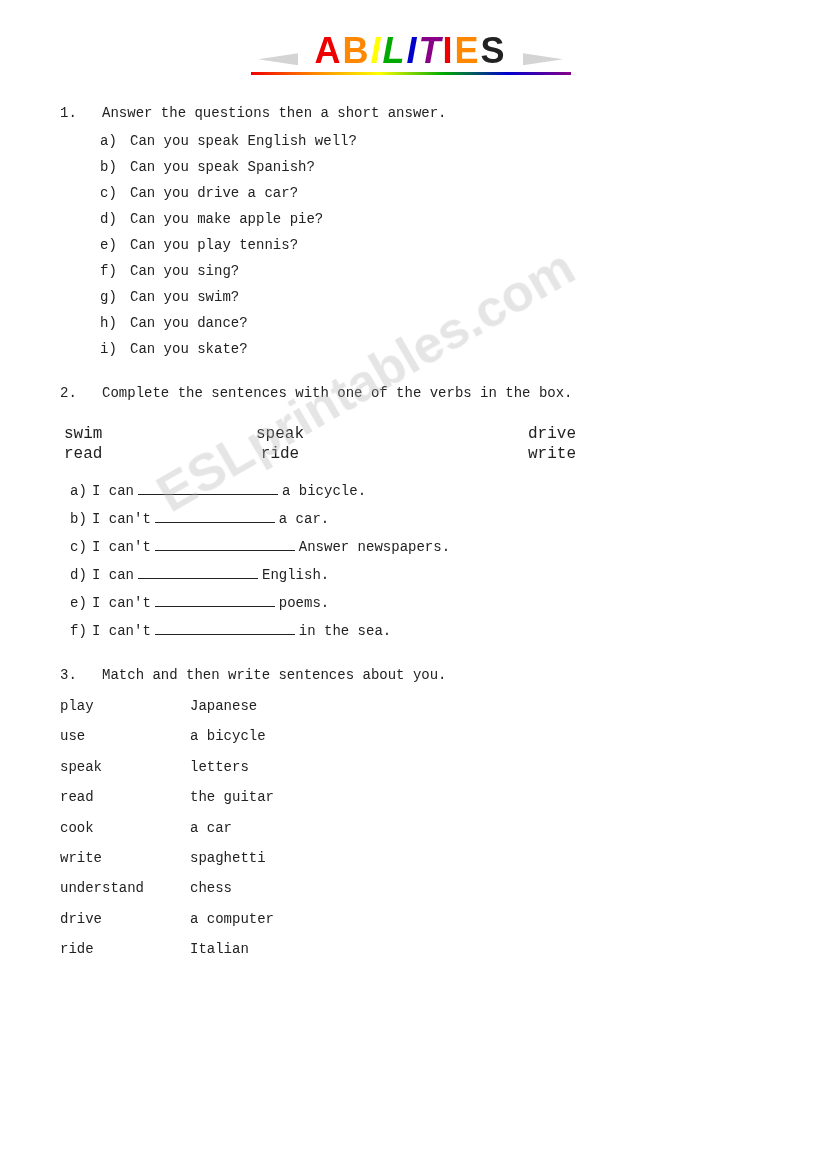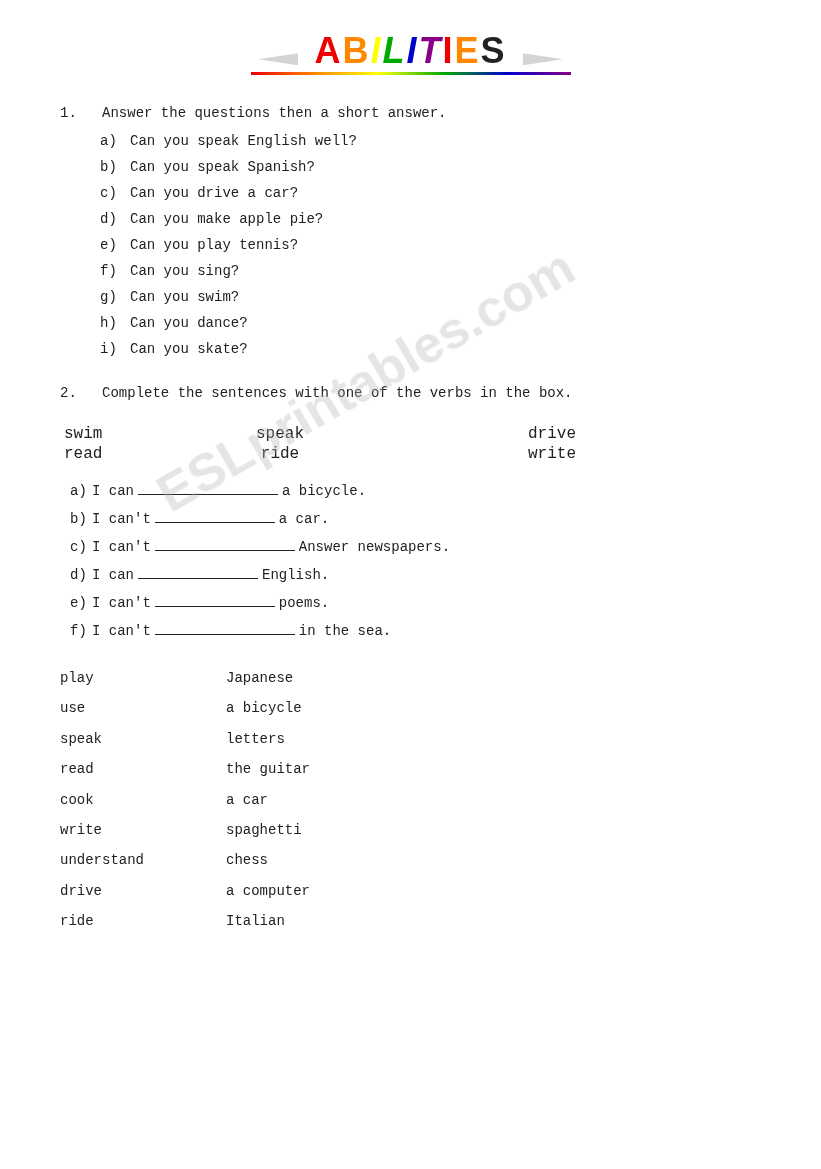--- a/index.html
+++ b/index.html
@@ -115,21 +115,20 @@
     }
     .fill-blank-lg {
       min-width: 140px;
     }
 
     
     .match-container {
       display: flex;
       align-items: flex-start;
       margin-top: 10px;
-      gap: 36px;
     }
     .match-col {
       display: flex;
       flex-direction: column;
       margin-right: 30px;
     }
     .match-col .match-item {
       margin-bottom: 8px;
       font-size: 14px;
       line-height: 1.6;
@@ -274,20 +273,24 @@
     <li>
       <span class="fill-label">f)</span>
       <span>I can't</span>
       <span class="fill-blank fill-blank-lg"></span>
       <span>in the sea.</span>
     </li>
   </ul>
 </div>
 
 <div class="section">
+  <div class="section-title">
+    <span>3.</span>
+    &nbsp;&nbsp;<span>Match and then write sentences about you.</span>
+  </div>
 
   <div class="match-container">
 
     <div class="match-col" style="min-width:100px;">
       <div class="match-item">play</div>
       <div class="match-item">use</div>
       <div class="match-item">speak</div>
       <div class="match-item">read</div>
       <div class="match-item">cook</div>
       <div class="match-item">write</div>

